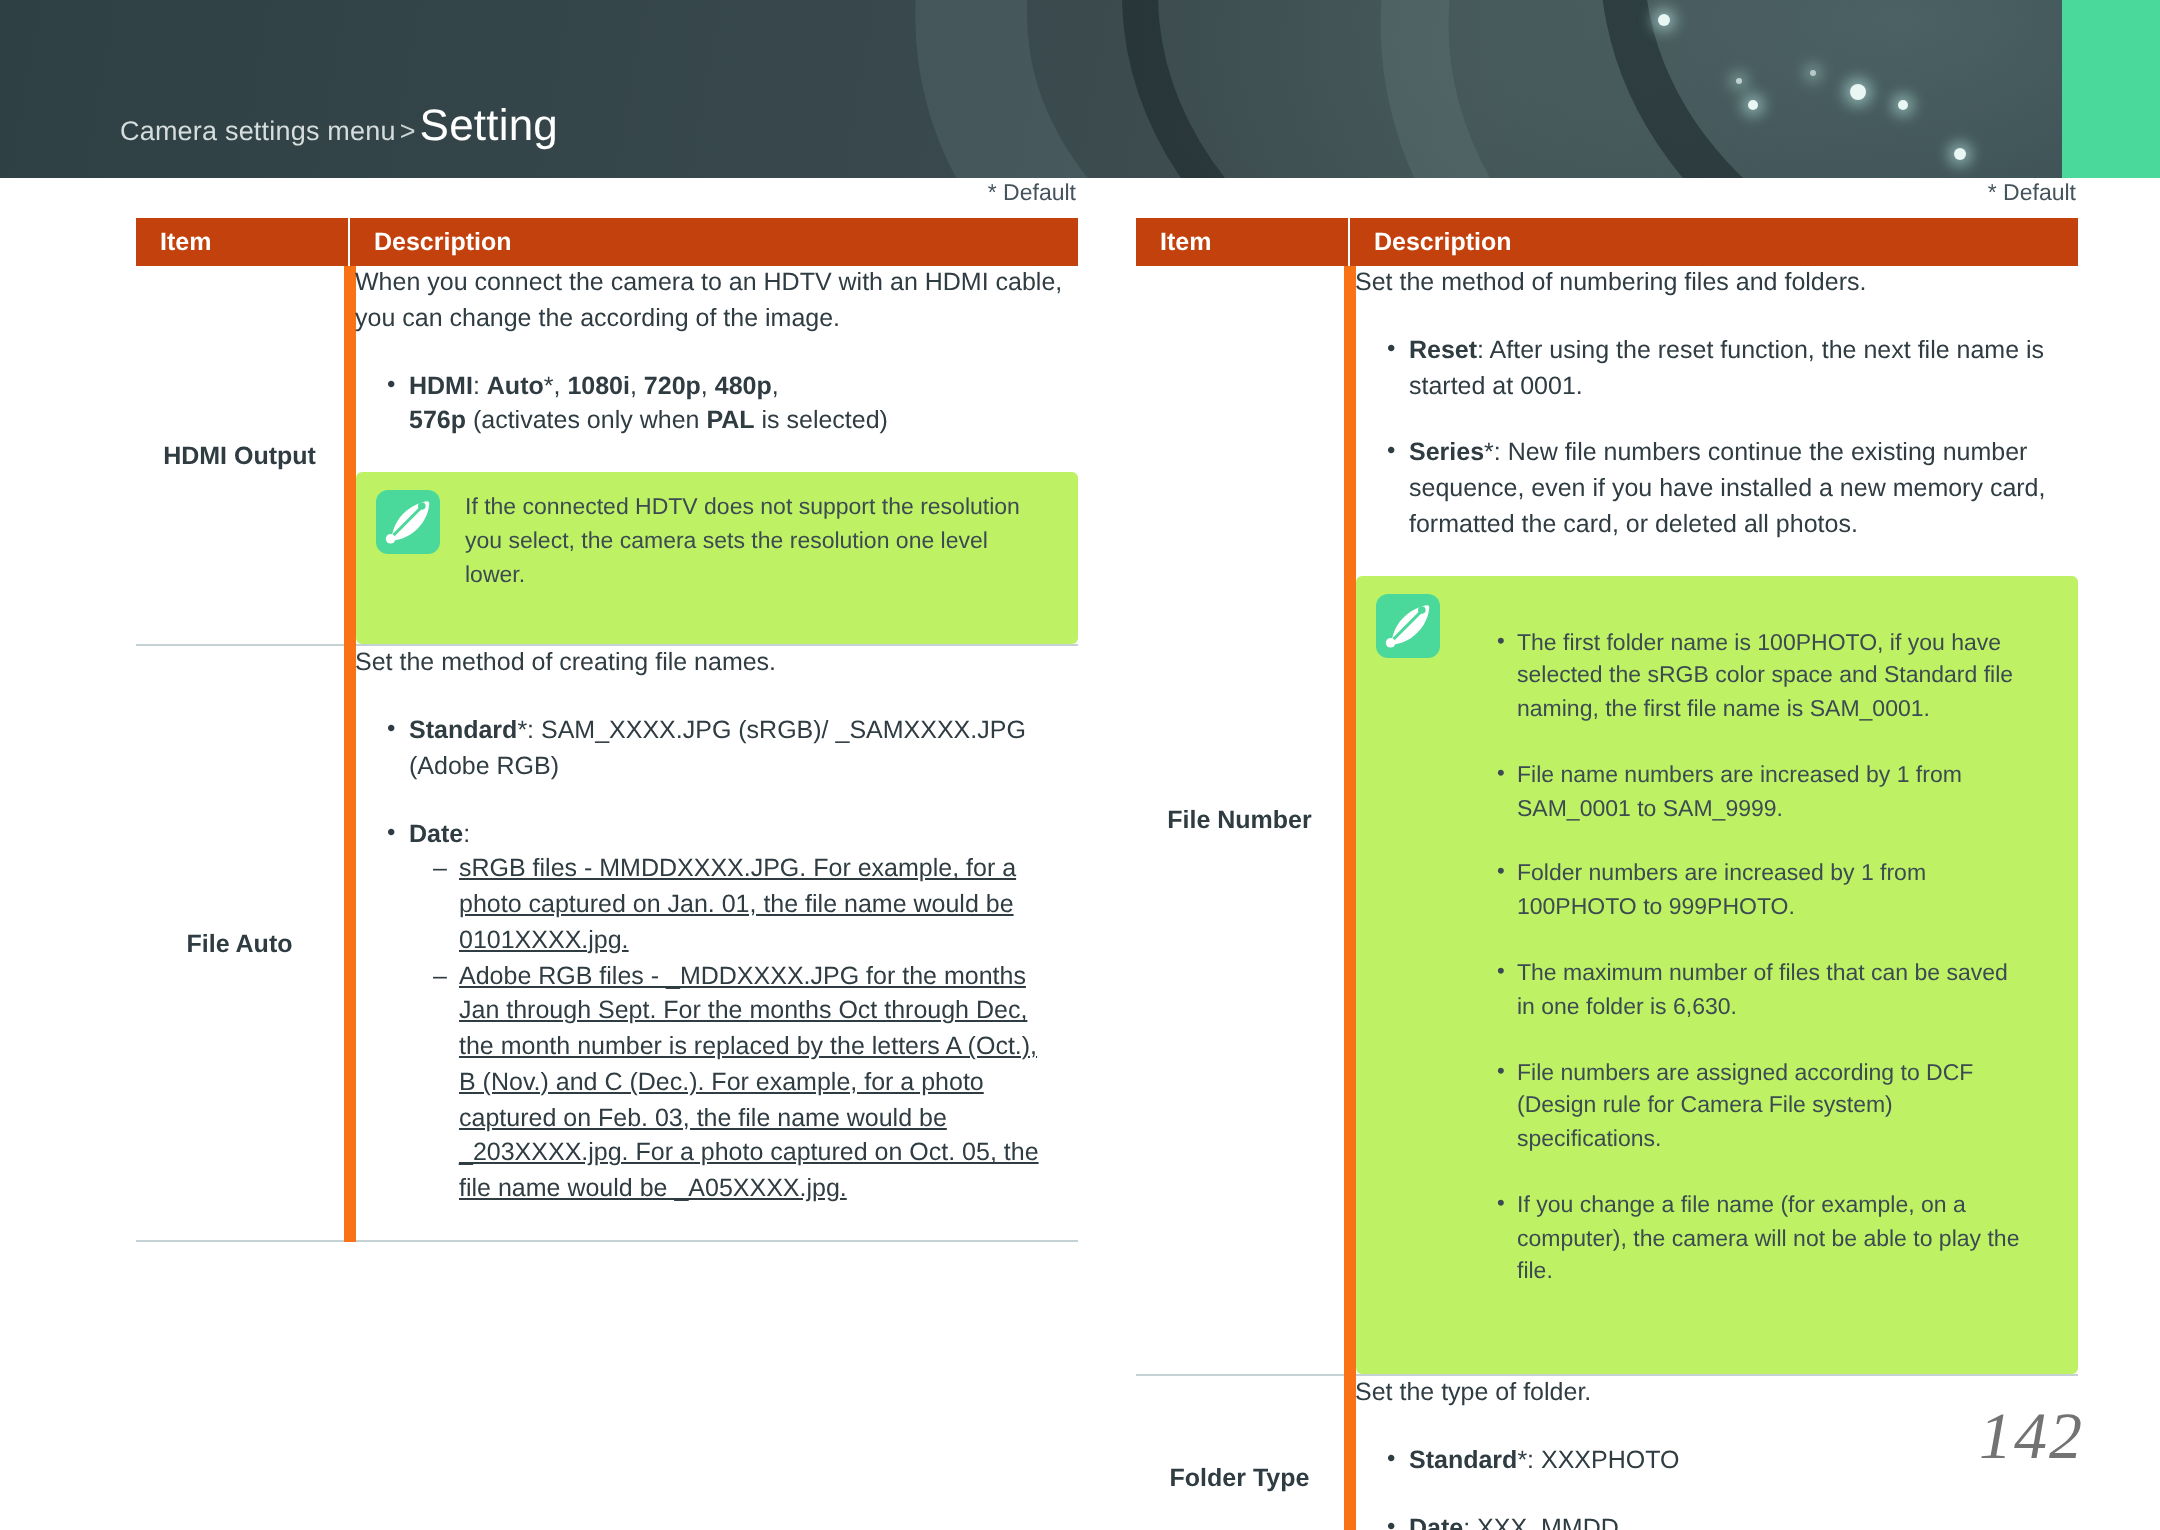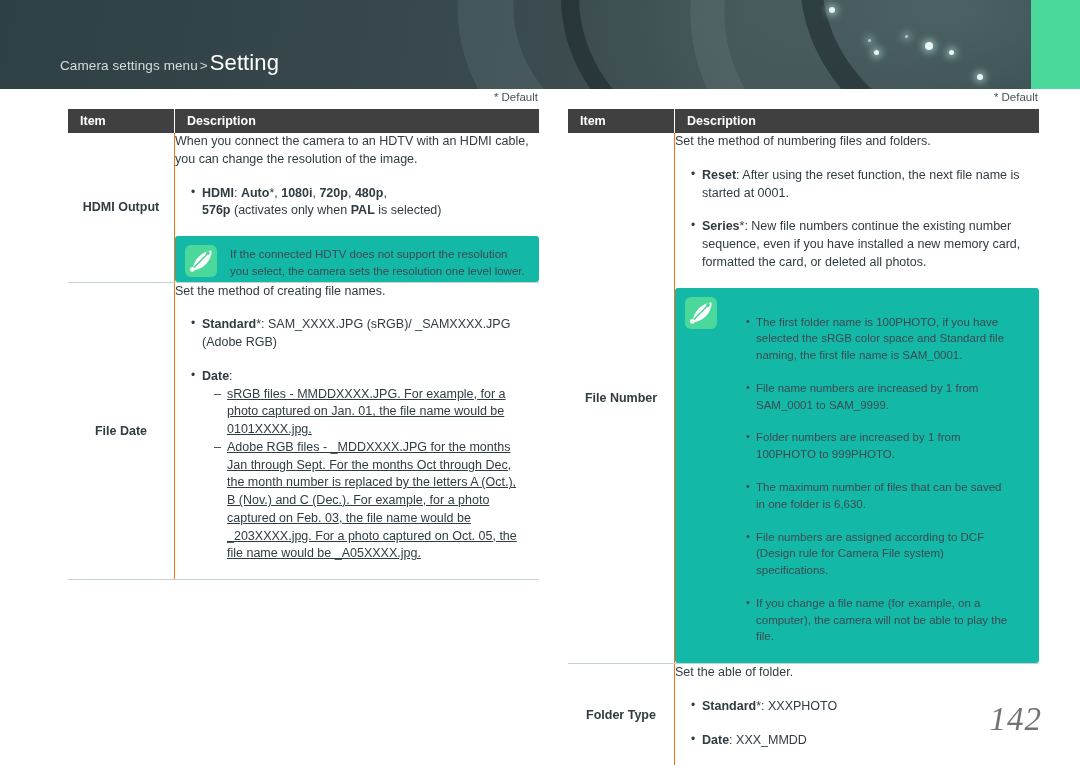--- a/index.html
+++ b/index.html
@@ -120,21 +120,21 @@
     height: 16px;
     line-height: 16px;
   }
 
   table.spec {
     width: 100%;
     border-collapse: collapse;
     table-layout: fixed;
   }
   table.spec th {
-    background: #404040;
+    background: #c2410c;
     color: #ffffff;
     font-size: 12.5px;
     font-weight: bold;
     text-align: left;
     padding: 5px 0 5px 12px;
     height: 11px;
     vertical-align: middle;
   }
   table.spec th.th-item { width: 94px; border-right: 1px solid #ffffff; }
   table.spec td {
@@ -142,21 +142,21 @@
     vertical-align: middle;
     padding: 0;
   }
   table.spec tr:first-child td { border-top: none; }
   td.c-item {
     width: 94px;
     text-align: center;
     font-size: 12.5px;
     font-weight: bold;
     color: #2f3c42;
-    border-right: 1px solid #f97316;
+    border-right: 6px solid #f97316;
     padding: 0 4px;
   }
   td.c-desc {
     padding: 9px 6px 10px 14px;
     font-size: 12.5px;
     color: #2f3c42;
     line-height: 1.42;
   }
 
   .lead { margin: 0 0 1px 0; }
@@ -192,24 +192,24 @@
     content: "\2013";
     position: absolute;
     left: 0;
     top: 0;
     color: #2f3c42;
   }
   b, strong { font-weight: bold; }
 
   
   .note {
-    background: #14b8a6;
+    background: #bef264;
     border-radius: 3px;
     margin-top: 9px;
-    padding: 9px 12px 2px 10px;
+    padding: 9px 12px 26px 10px;
     display: flex;
     align-items: flex-start;
     gap: 13px;
   }
   .note-icon {
     flex: 0 0 auto;
     width: 32px;
     height: 32px;
     border-radius: 6px;
     background: #4bd99b;
@@ -272,40 +272,40 @@
         <tr>
           <th class="th-item">Item</th>
           <th>Description</th>
         </tr>
       </thead>
       <tbody>
 
         <tr>
           <td class="c-item">HDMI Output</td>
           <td class="c-desc">
-            <p class="lead">When you connect the camera to an HDTV with an HDMI cable, you can change the resolution of the image.</p>
+            <p class="lead">When you connect the camera to an HDTV with an HDMI cable, you can change the according of the image.</p>
             <ul class="bl">
               <li><b>HDMI</b>: <b>Auto</b>*, <b>1080i</b>, <b>720p</b>, <b>480p</b>,<br><b>576p</b> (activates only when <b>PAL</b> is selected)</li>
             </ul>
             <div class="note">
               <div class="note-icon">
                 <svg width="32" height="32" viewBox="0 0 32 32" aria-hidden="true">
                   <path d="M25.4 5.6 C20.2 6.3 13.8 10.3 10.6 15.7 C9.1 18.2 8.2 20.9 7.9 23.4 L9.6 25.1 C12.0 24.7 14.8 23.7 17.2 22.2 C22.6 18.9 26.2 12.6 26.6 7.3 C26.7 6.2 26.4 5.5 25.4 5.6 Z" fill="#ffffff"></path>
                   <path d="M24.0 7.3 L7.5 23.9" stroke="#4bd99b" stroke-width="1.5" fill="none"></path>
                   <circle cx="7.3" cy="24.4" r="2.4" fill="#ffffff"></circle>
                   <circle cx="22.9" cy="8.0" r="1.9" fill="#4bd99b"></circle>
                 </svg>
               </div>
               <div class="note-body">If the connected HDTV does not support the resolution you select, the camera sets the resolution one level lower.</div>
             </div>
           </td>
         </tr>
 
         <tr>
-          <td class="c-item">File Date</td>
+          <td class="c-item">File Auto</td>
           <td class="c-desc">
             <p class="lead">Set the method of creating file names.</p>
             <ul class="bl">
               <li><b>Standard</b>*: SAM_XXXX.JPG (sRGB)/ _SAMXXXX.JPG<br>(Adobe RGB)</li>
               <li><b>Date</b>:
                 <ul class="dash">
                   <li>sRGB files - MMDDXXXX.JPG. For example, for a photo captured on Jan. 01, the file name would be 0101XXXX.jpg.</li>
                   <li>Adobe RGB files - _MDDXXXX.JPG for the months Jan through Sept. For the months Oct through Dec, the month number is replaced by the letters A (Oct.), B (Nov.) and C (Dec.). For example, for a photo captured on Feb. 03, the file name would be _203XXXX.jpg. For a photo captured on Oct. 05, the file name would be _A05XXXX.jpg.</li>
                 </ul>
               </li>
@@ -355,21 +355,21 @@
                   <li>If you change a file name (for example, on a computer), the camera will not be able to play the file.</li>
                 </ul>
               </div>
             </div>
           </td>
         </tr>
 
         <tr>
           <td class="c-item">Folder Type</td>
           <td class="c-desc">
-            <p class="lead">Set the able of folder.</p>
+            <p class="lead">Set the type of folder.</p>
             <ul class="bl">
               <li><b>Standard</b>*: XXXPHOTO</li>
               <li><b>Date</b>: XXX_MMDD</li>
             </ul>
           </td>
         </tr>
       </tbody>
     </table>
   </div>
 

